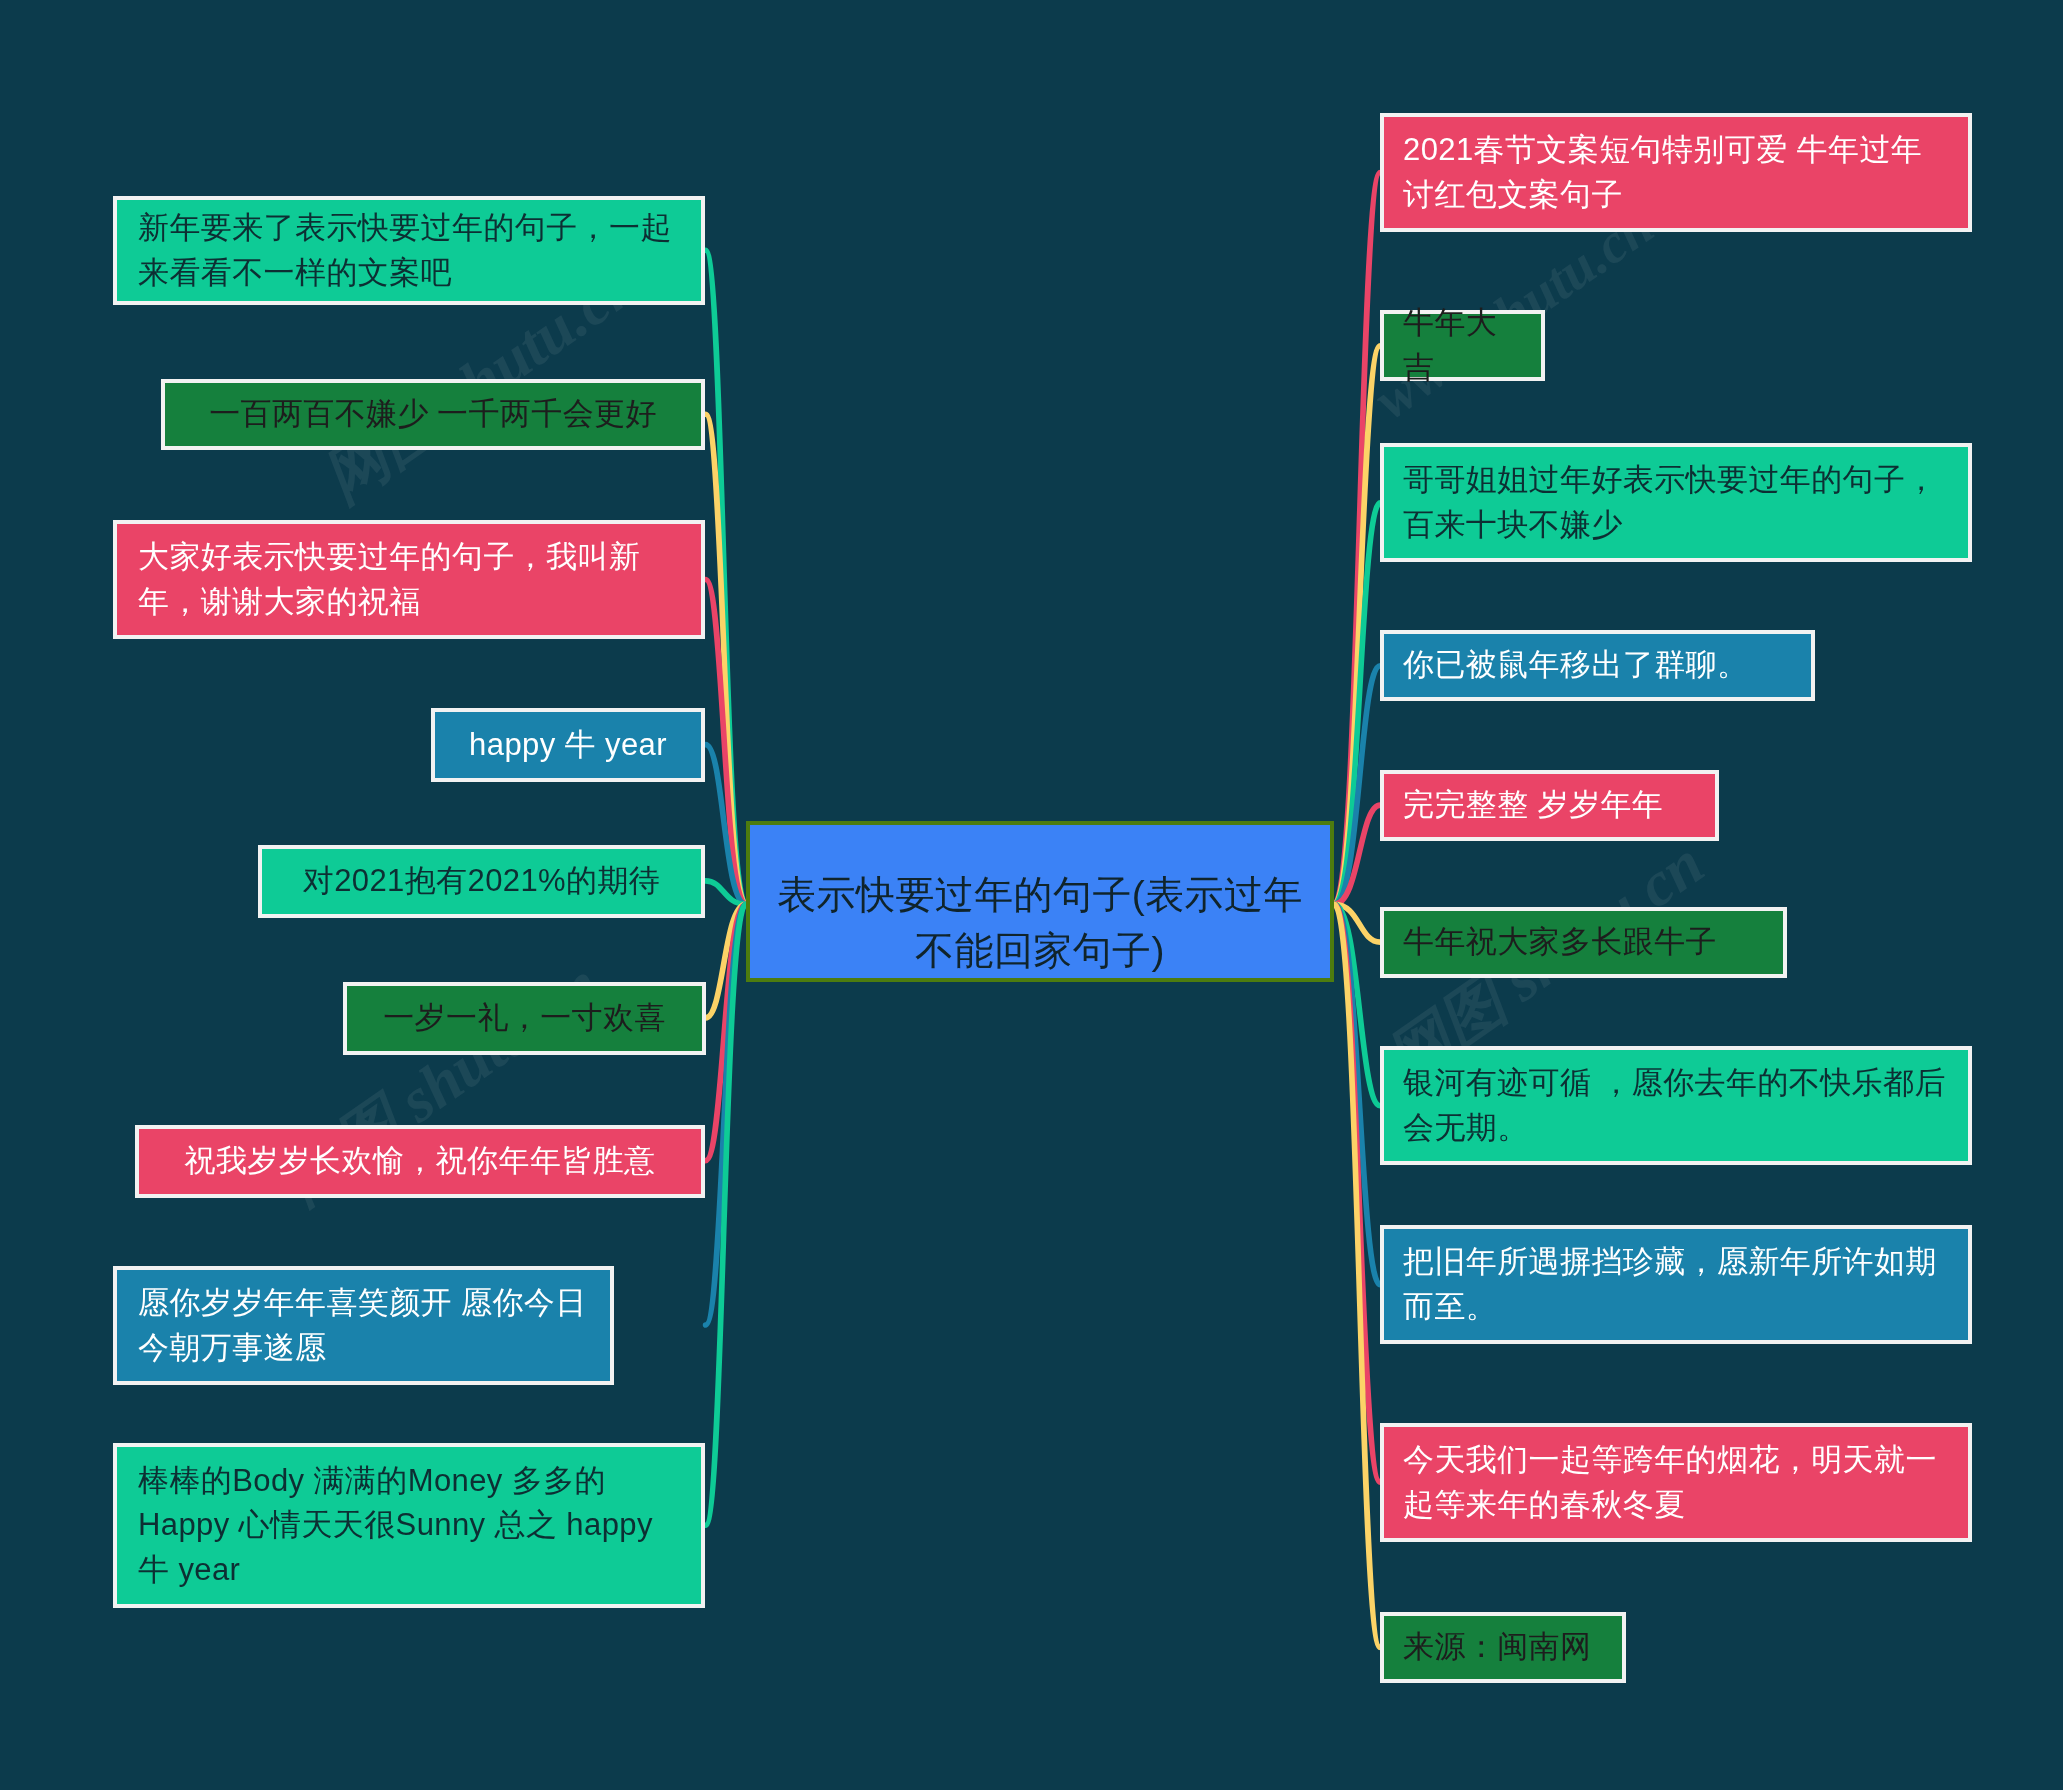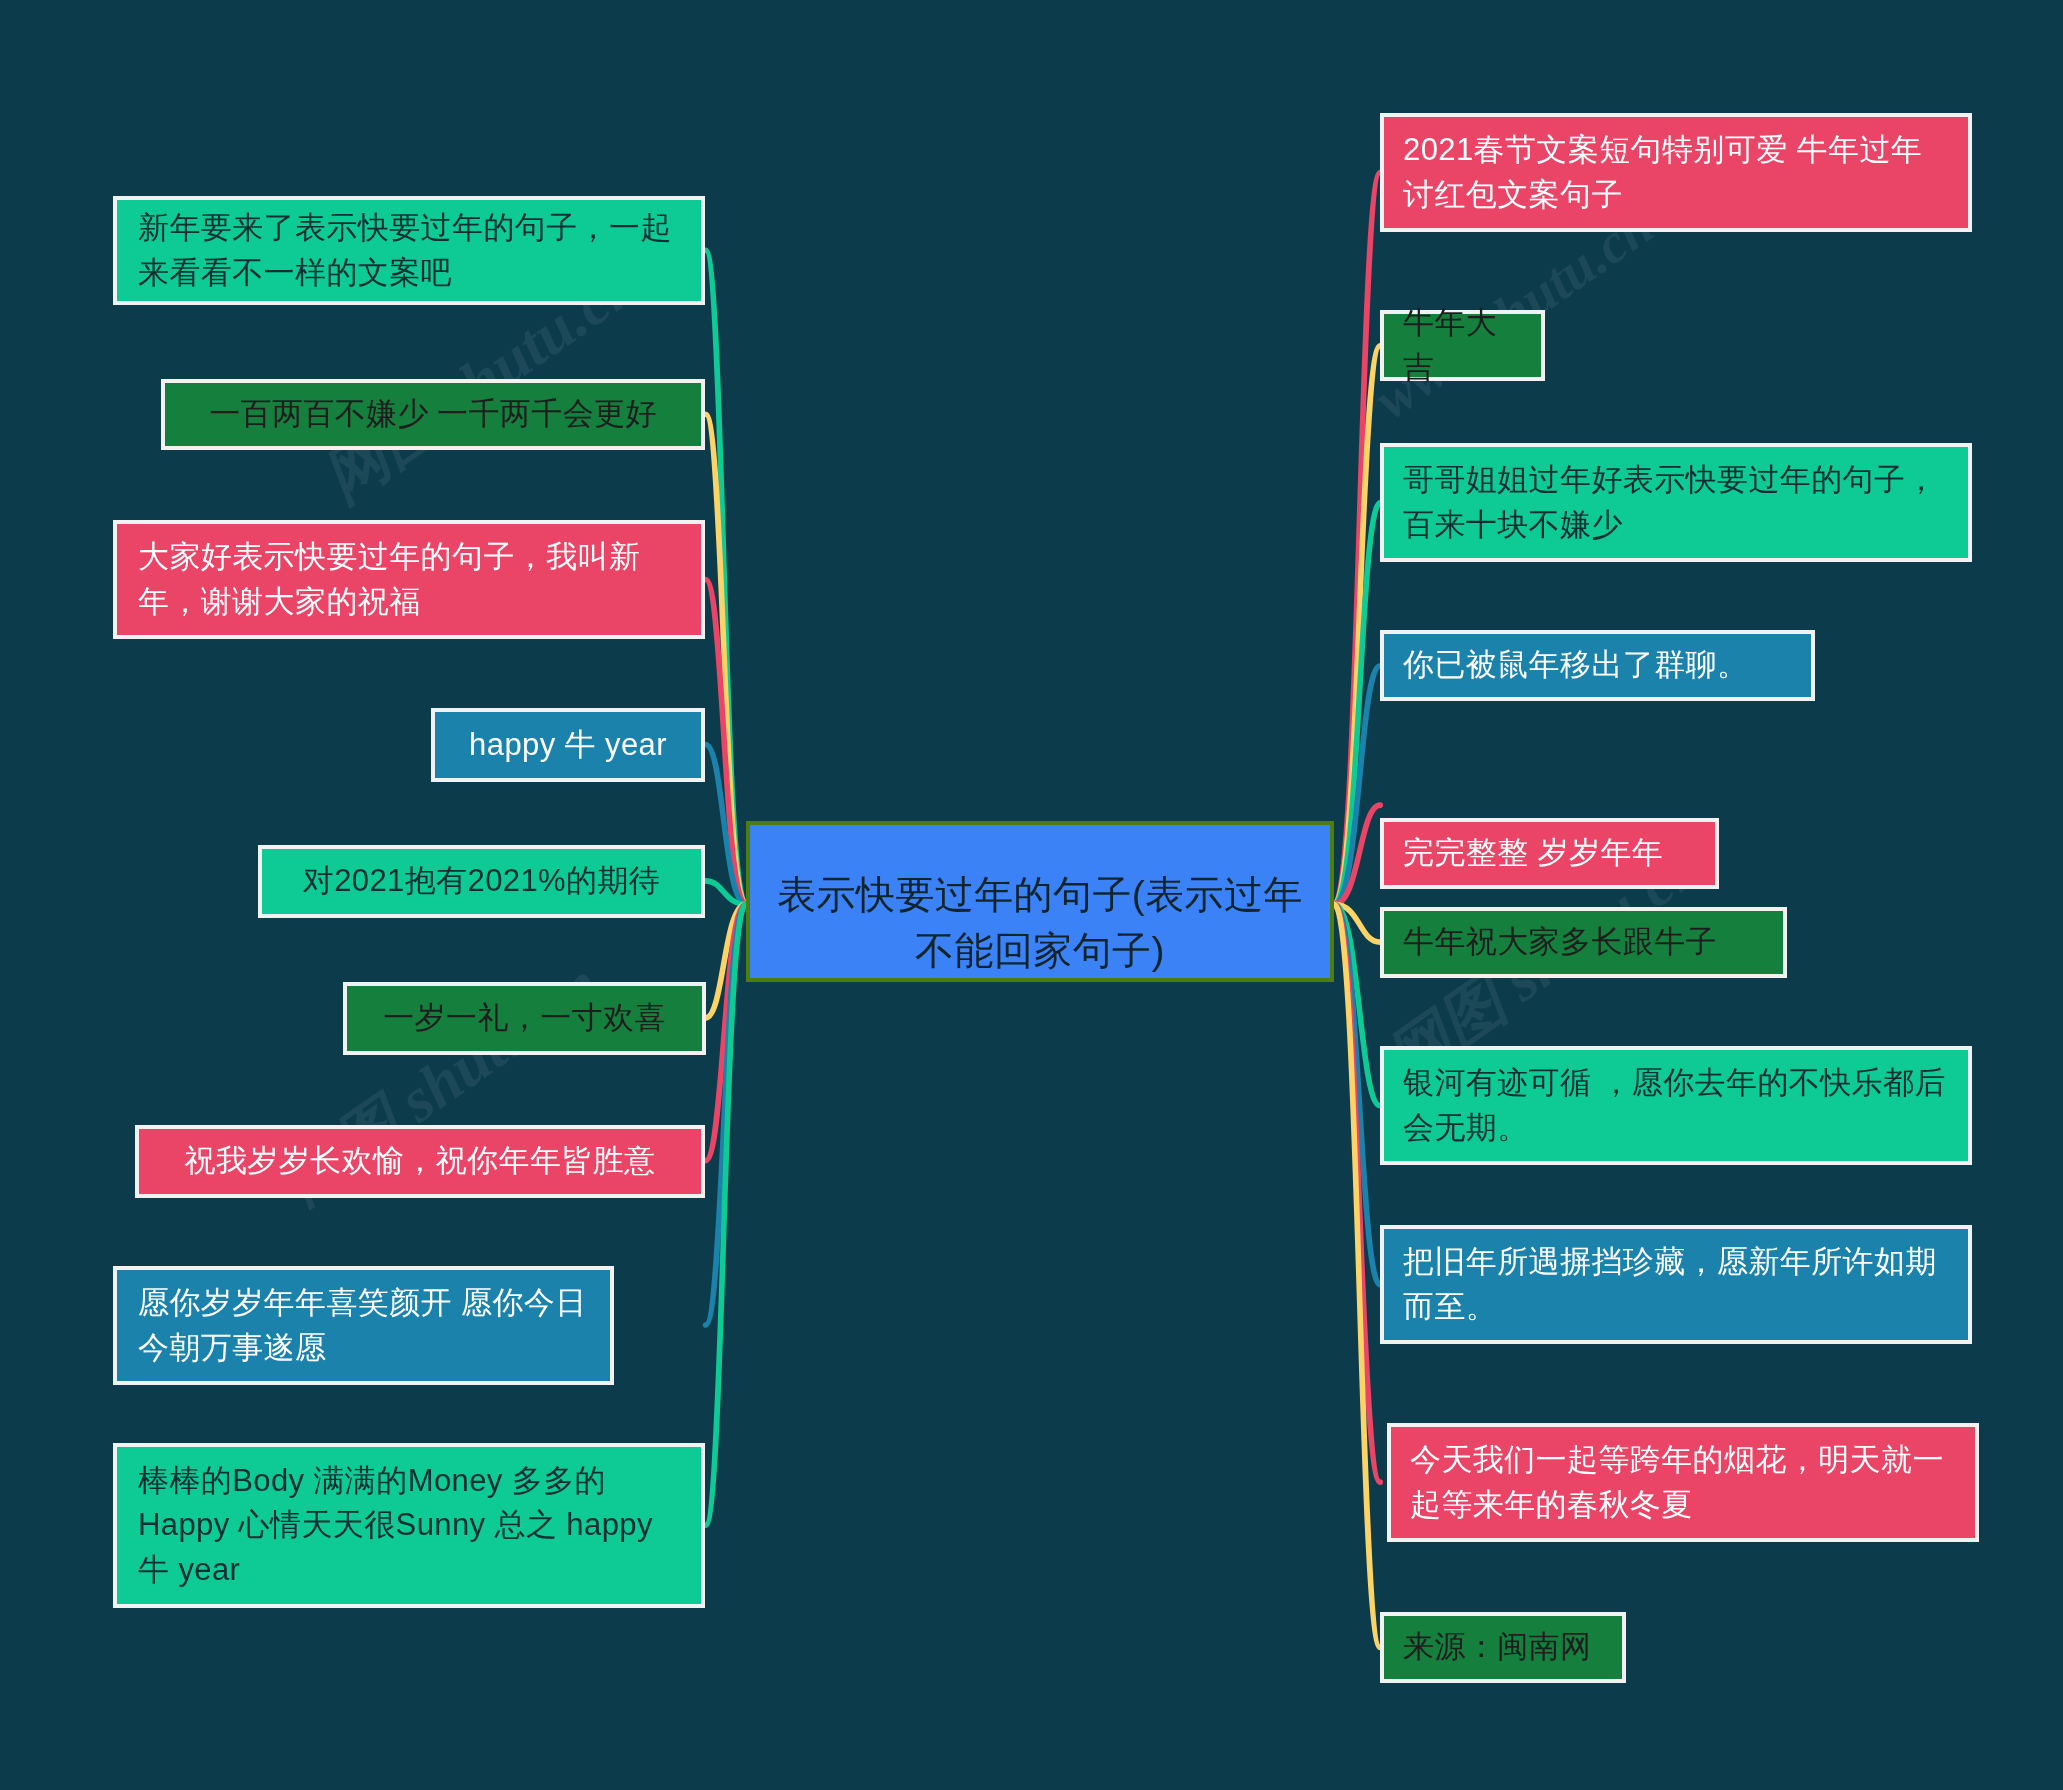--- a/index.html
+++ b/index.html
@@ -142,33 +142,33 @@
       </div>
       <div class="node c-yellow pad-r" style="left: 1380px; top: 310px; width: 165px; height: 71px; font-size: 31px; text-align: left;">
         <span class="txt">牛年大吉</span>
       </div>
       <div class="node c-green pad-r" style="left: 1380px; top: 443px; width: 592px; height: 119px; font-size: 31px; text-align: left;">
         <span class="txt">哥哥姐姐过年好表示快要过年的句子，百来十块不嫌少</span>
       </div>
       <div class="node c-blue pad-r" style="left: 1380px; top: 630px; width: 435px; height: 71px; font-size: 31px; text-align: left;">
         <span class="txt">你已被鼠年移出了群聊。</span>
       </div>
-      <div class="node c-pink pad-r" style="left: 1380px; top: 770px; width: 339px; height: 71px; font-size: 31px; text-align: left; margin-top: 48px;">
+      <div class="node c-pink pad-r" style="left: 1380px; top: 770px; width: 339px; height: 71px; font-size: 31px; text-align: left;">
         <span class="txt">完完整整 岁岁年年</span>
       </div>
       <div class="node c-yellow pad-r" style="left: 1380px; top: 907px; width: 407px; height: 71px; font-size: 31px; text-align: left;">
         <span class="txt">牛年祝大家多长跟牛子</span>
       </div>
       <div class="node c-green pad-r" style="left: 1380px; top: 1046px; width: 592px; height: 119px; font-size: 31px; text-align: left;">
         <span class="txt">银河有迹可循 ，愿你去年的不快乐都后会无期。</span>
       </div>
       <div class="node c-blue pad-r" style="left: 1380px; top: 1225px; width: 592px; height: 119px; font-size: 31px; text-align: left;">
         <span class="txt">把旧年所遇摒挡珍藏，愿新年所许如期而至。</span>
       </div>
-      <div class="node c-pink pad-r" style="left: 1380px; top: 1423px; width: 592px; height: 119px; font-size: 31px; text-align: left; margin-left: 7px;">
+      <div class="node c-pink pad-r" style="left: 1380px; top: 1423px; width: 592px; height: 119px; font-size: 31px; text-align: left;">
         <span class="txt">今天我们一起等跨年的烟花，明天就一起等来年的春秋冬夏</span>
       </div>
       <div class="node c-yellow pad-r" style="left: 1380px; top: 1612px; width: 246px; height: 71px; font-size: 31px; text-align: left;">
         <span class="txt">来源：闽南网</span>
       </div>
     </div>
 
 </div>
 
 

